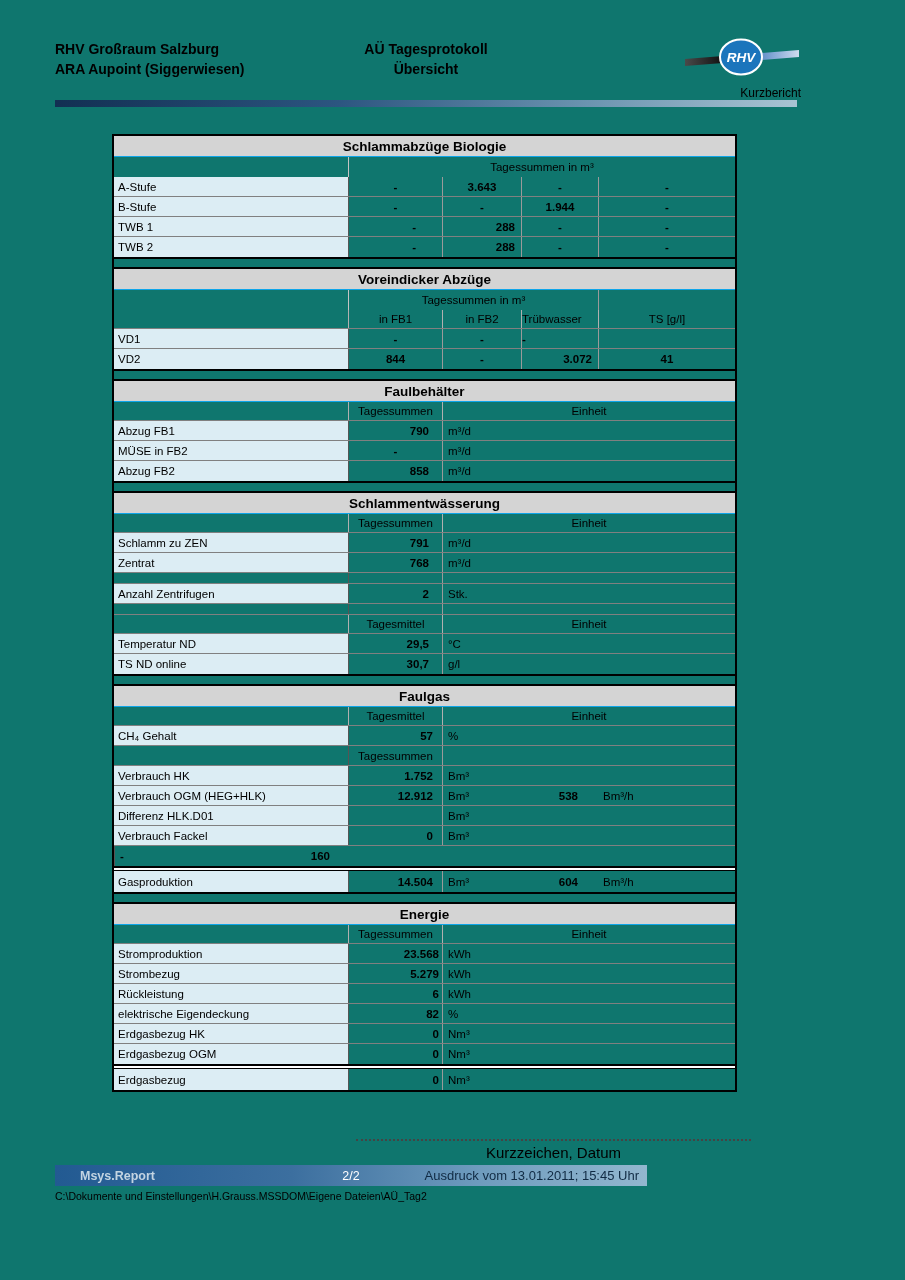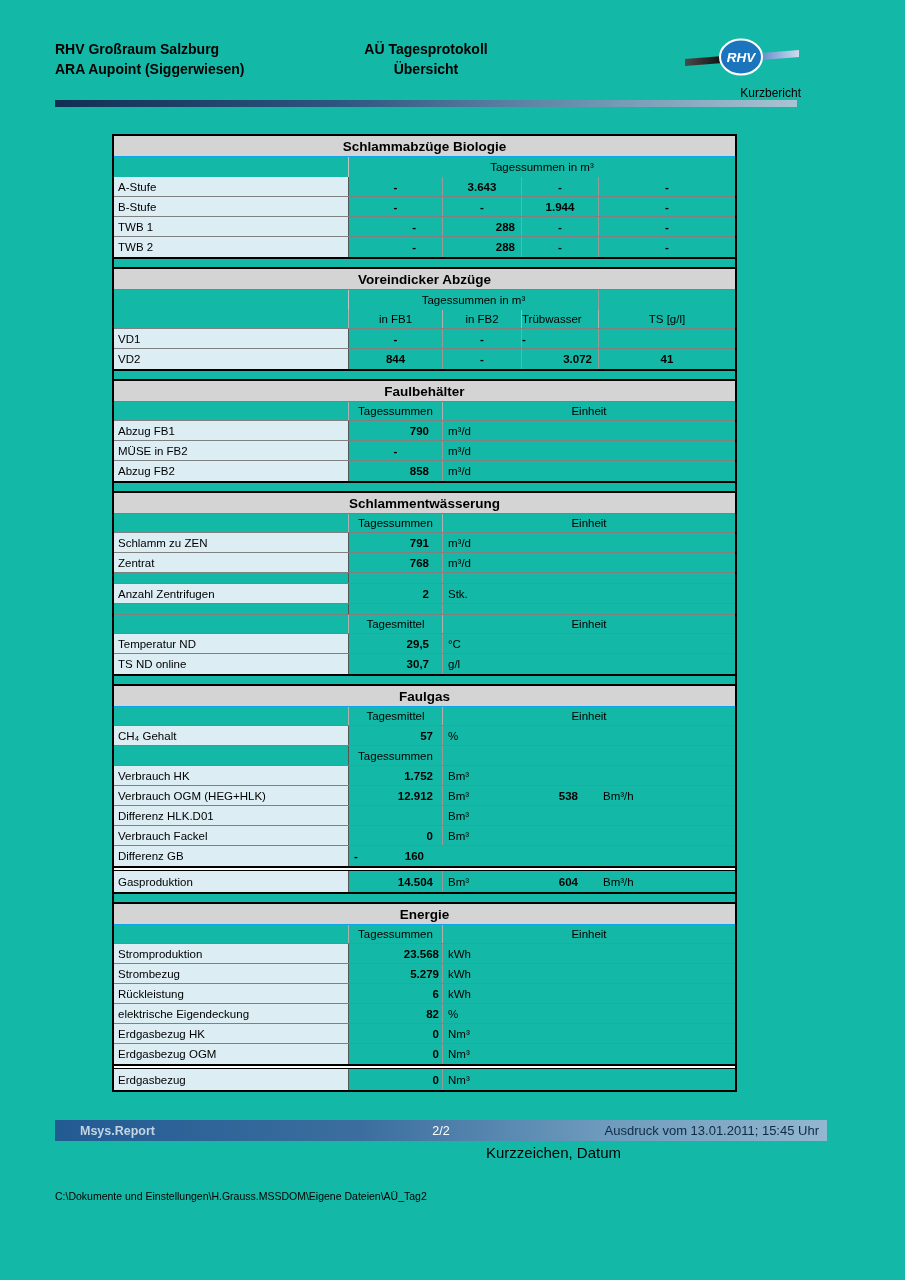--- a/index.html
+++ b/index.html
@@ -1,18 +1,18 @@
 <!DOCTYPE html>
 <html style="--hdr-bg: #d4d4d4; --label-bg: #dcedf4;"><head>
 <meta charset="utf-8">
 <style>
   * { margin:0; padding:0; box-sizing:border-box; }
   html,body { background:#ffffff; }
   body { font-family:"Liberation Sans","DejaVu Sans",sans-serif; color:#000; }
-  .page { position:relative; width:905px; height:1280px; background:#14b8a6; overflow:hidden; }
+  .page { position:relative; width:905px; height:1280px; background:#0f766e; overflow:hidden; }
 
   
   .hdr-left { position:absolute; left:55px; top:39px; font-size:14px; font-weight:bold; line-height:20px; }
   .hdr-center { position:absolute; left:352px; top:39px; width:148px; text-align:center; font-size:14px; font-weight:bold; line-height:20px; }
   .logo-wrap { position:absolute; left:683px; top:34px; width:118px; }
   .logo-caption { margin-top:2px; text-align:right; font-size:12px; }
   .top-rule { position:absolute; left:55px; top:100px; width:742px; height:7px;
               background:linear-gradient(90deg,#122f52 0%,#2c5580 38%,#6c94b0 72%,#a9c4d3 100%); }
 
   
@@ -39,21 +39,21 @@
   .bl { border-left:1px solid #9a9a9a; }
   .bl-dark { border-left:1px solid #555; }
   .bl-h { border-left:1px solid #b0b0b0; }
   .bl-light { border-left:1px solid #c4c4c4; }
   .sp3 { grid-column:span 3; } .sp4 { grid-column:span 4; }
   .pfx { display:flex; justify-content:space-between; width:100%; padding-left:5px; }
 
   
   .sig-line { position:absolute; left:356px; top:1139px; width:395px; border-top:2px dotted #444; }
   .sig-label { position:absolute; left:356px; top:1144px; width:395px; text-align:center; font-size:15px; }
-  .footer-bar { position:absolute; left:55px; top:1120px; width:772px; height:21px;
+  .footer-bar { position:absolute; left:55px; top:1165px; width:592px; height:21px;
                 background:linear-gradient(90deg,#225a92 0%,#3c6f9f 40%,#6f9cbe 72%,#93b7cf 100%);
                 display:flex; align-items:center; font-size:12.5px; }
   .fb-name { position:absolute; left:25px; color:#c3d4e2; font-weight:bold; }
   .fb-page { position:absolute; left:0; width:100%; text-align:center; color:#ffffff; }
   .fb-print { position:absolute; right:8px; color:#102a43; font-size:13px; }
   .file-path { position:absolute; left:55px; top:1190px; font-size:10.5px; }
 </style>
 </head>
 <body>
 
@@ -262,21 +262,20 @@
           <div class="cell lbl l">Differenz HLK.D01</div>
           <div class="cell bl-dark v r vp8"></div>
           <div class="cell sp3 bl u l">Bm³</div>
         </div>
         <div class="row h-data">
           <div class="cell lbl l">Verbrauch Fackel</div>
           <div class="cell bl-dark v r vp8">0</div>
           <div class="cell sp3 bl u l">Bm³</div>
         </div>
         <div class="row h-data no-bb">
-          <div class="cell lbl l">Differenz GB</div>
           <div class="cell bl-dark v vp8">
             <div class="pfx">
               <span>-</span>
               <span style="padding-right: 9px;">160</span>
             </div>
           </div>
         </div>
         <div class="row-dbl"></div>
         <div class="row h-total no-bb">
           <div class="cell lbl l">Gasproduktion</div>

